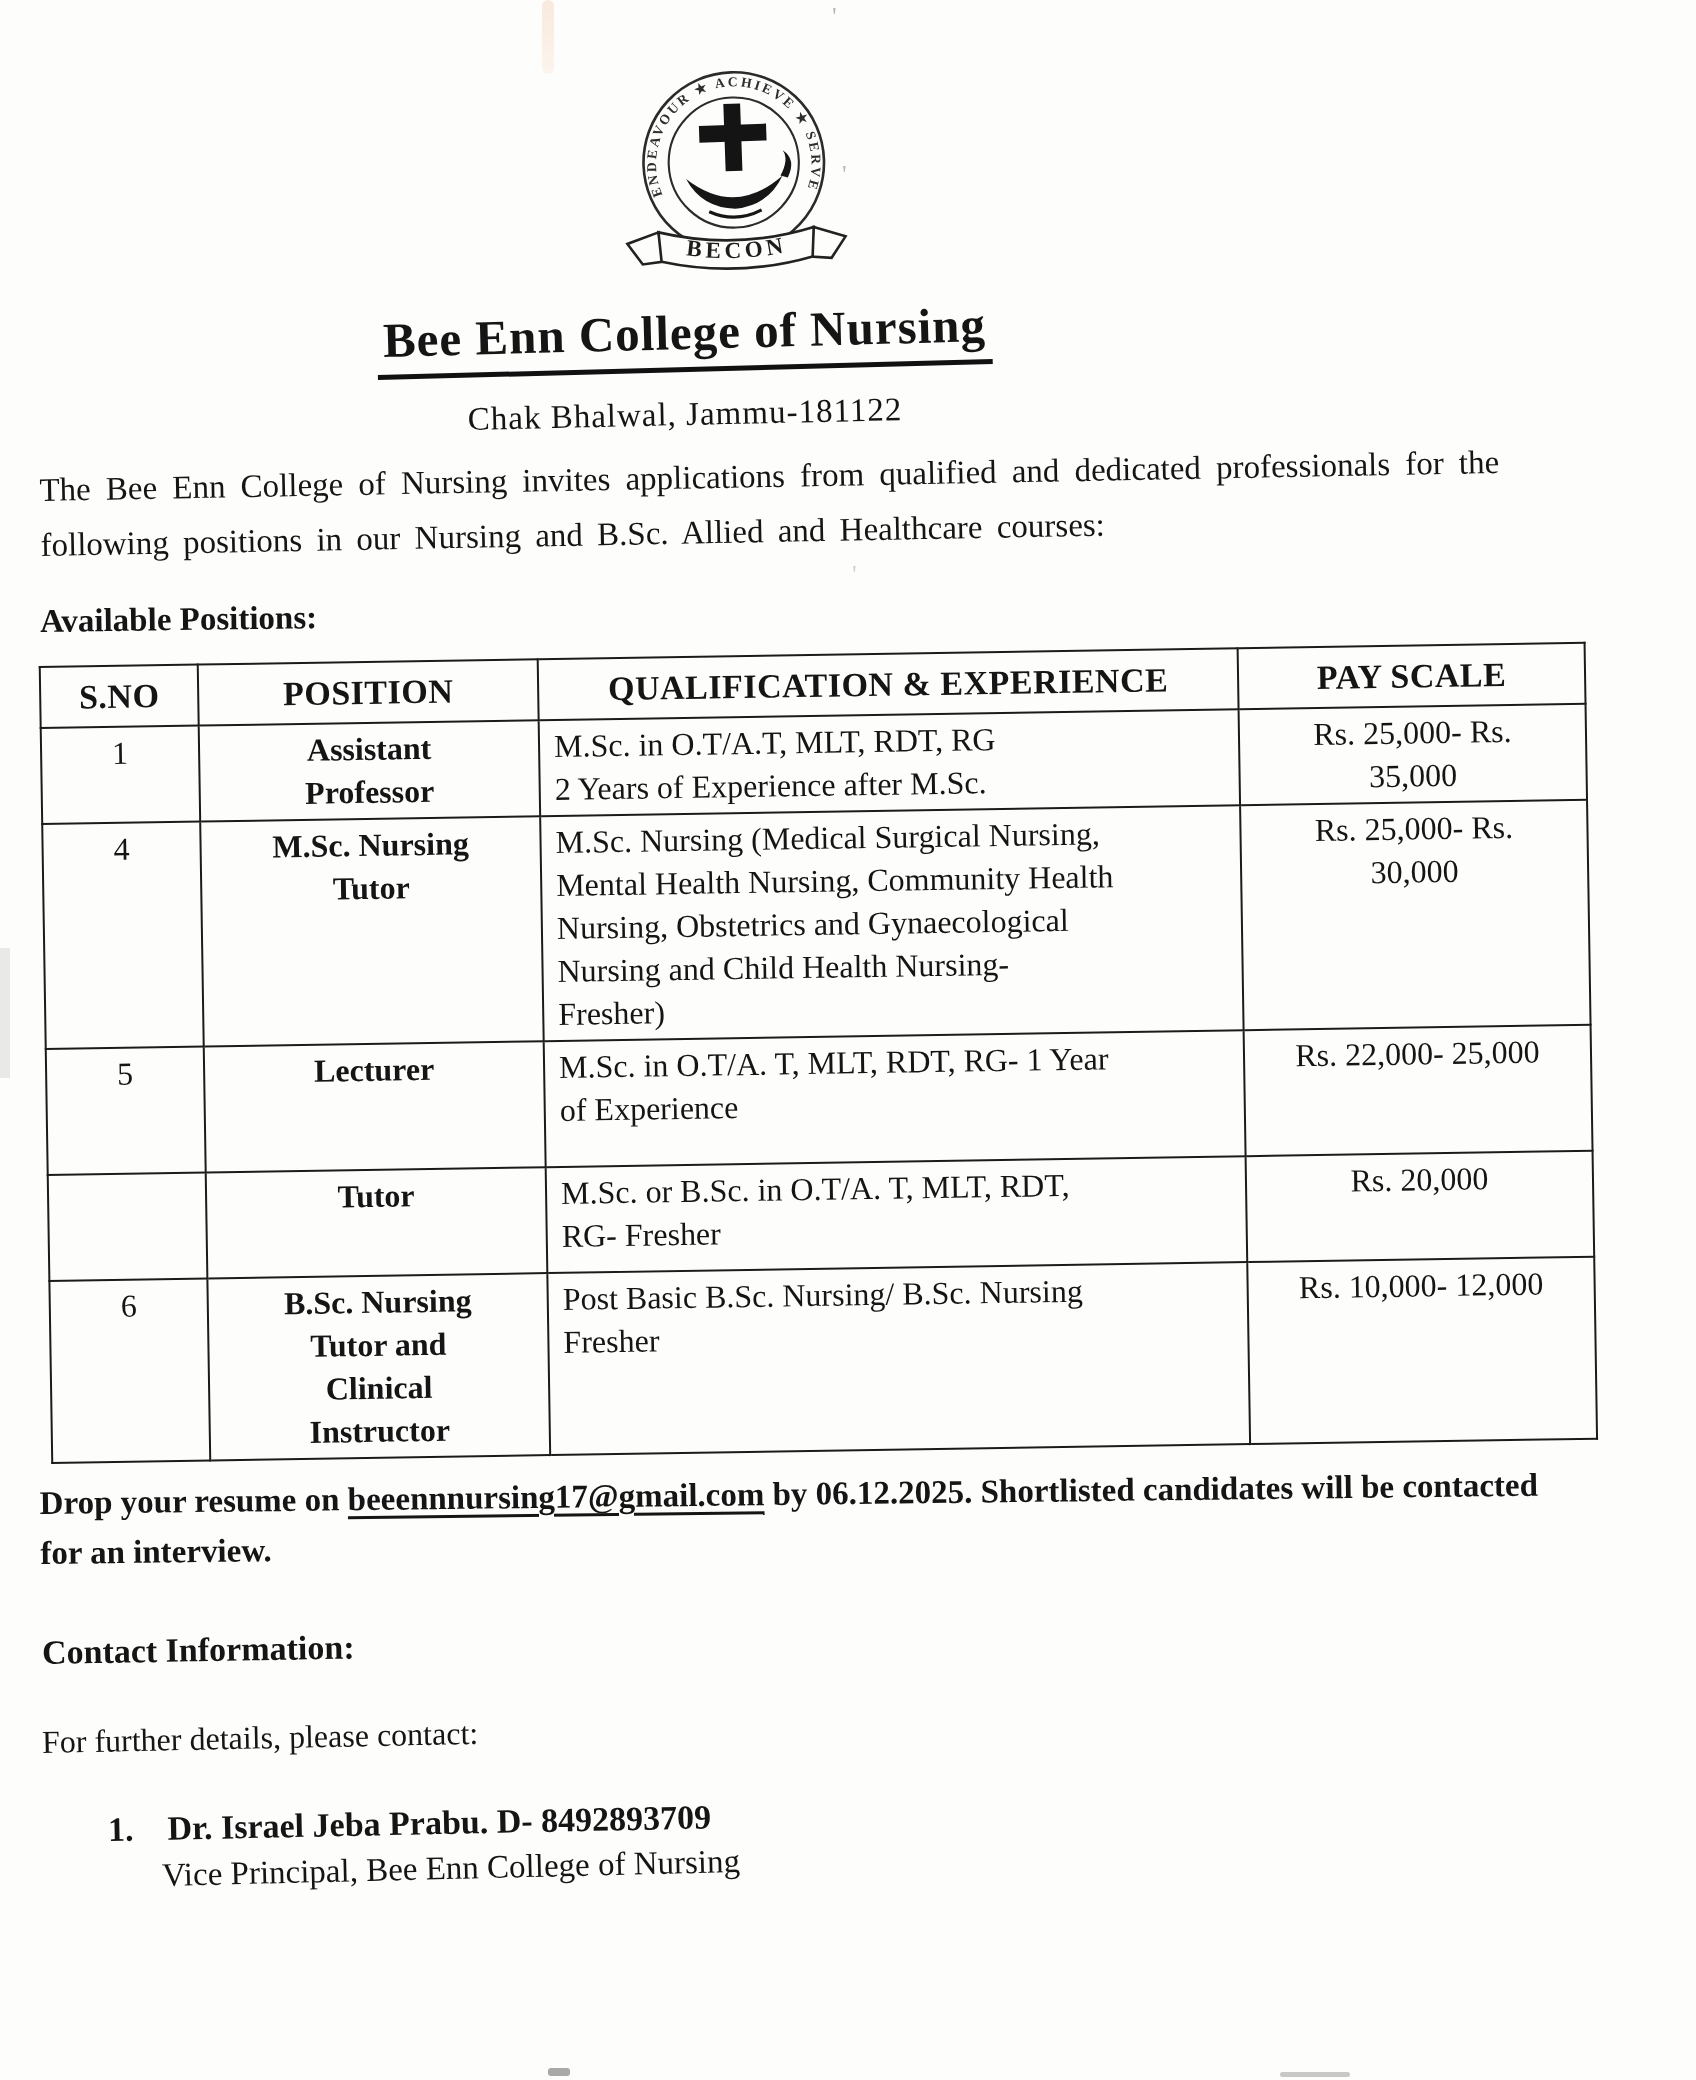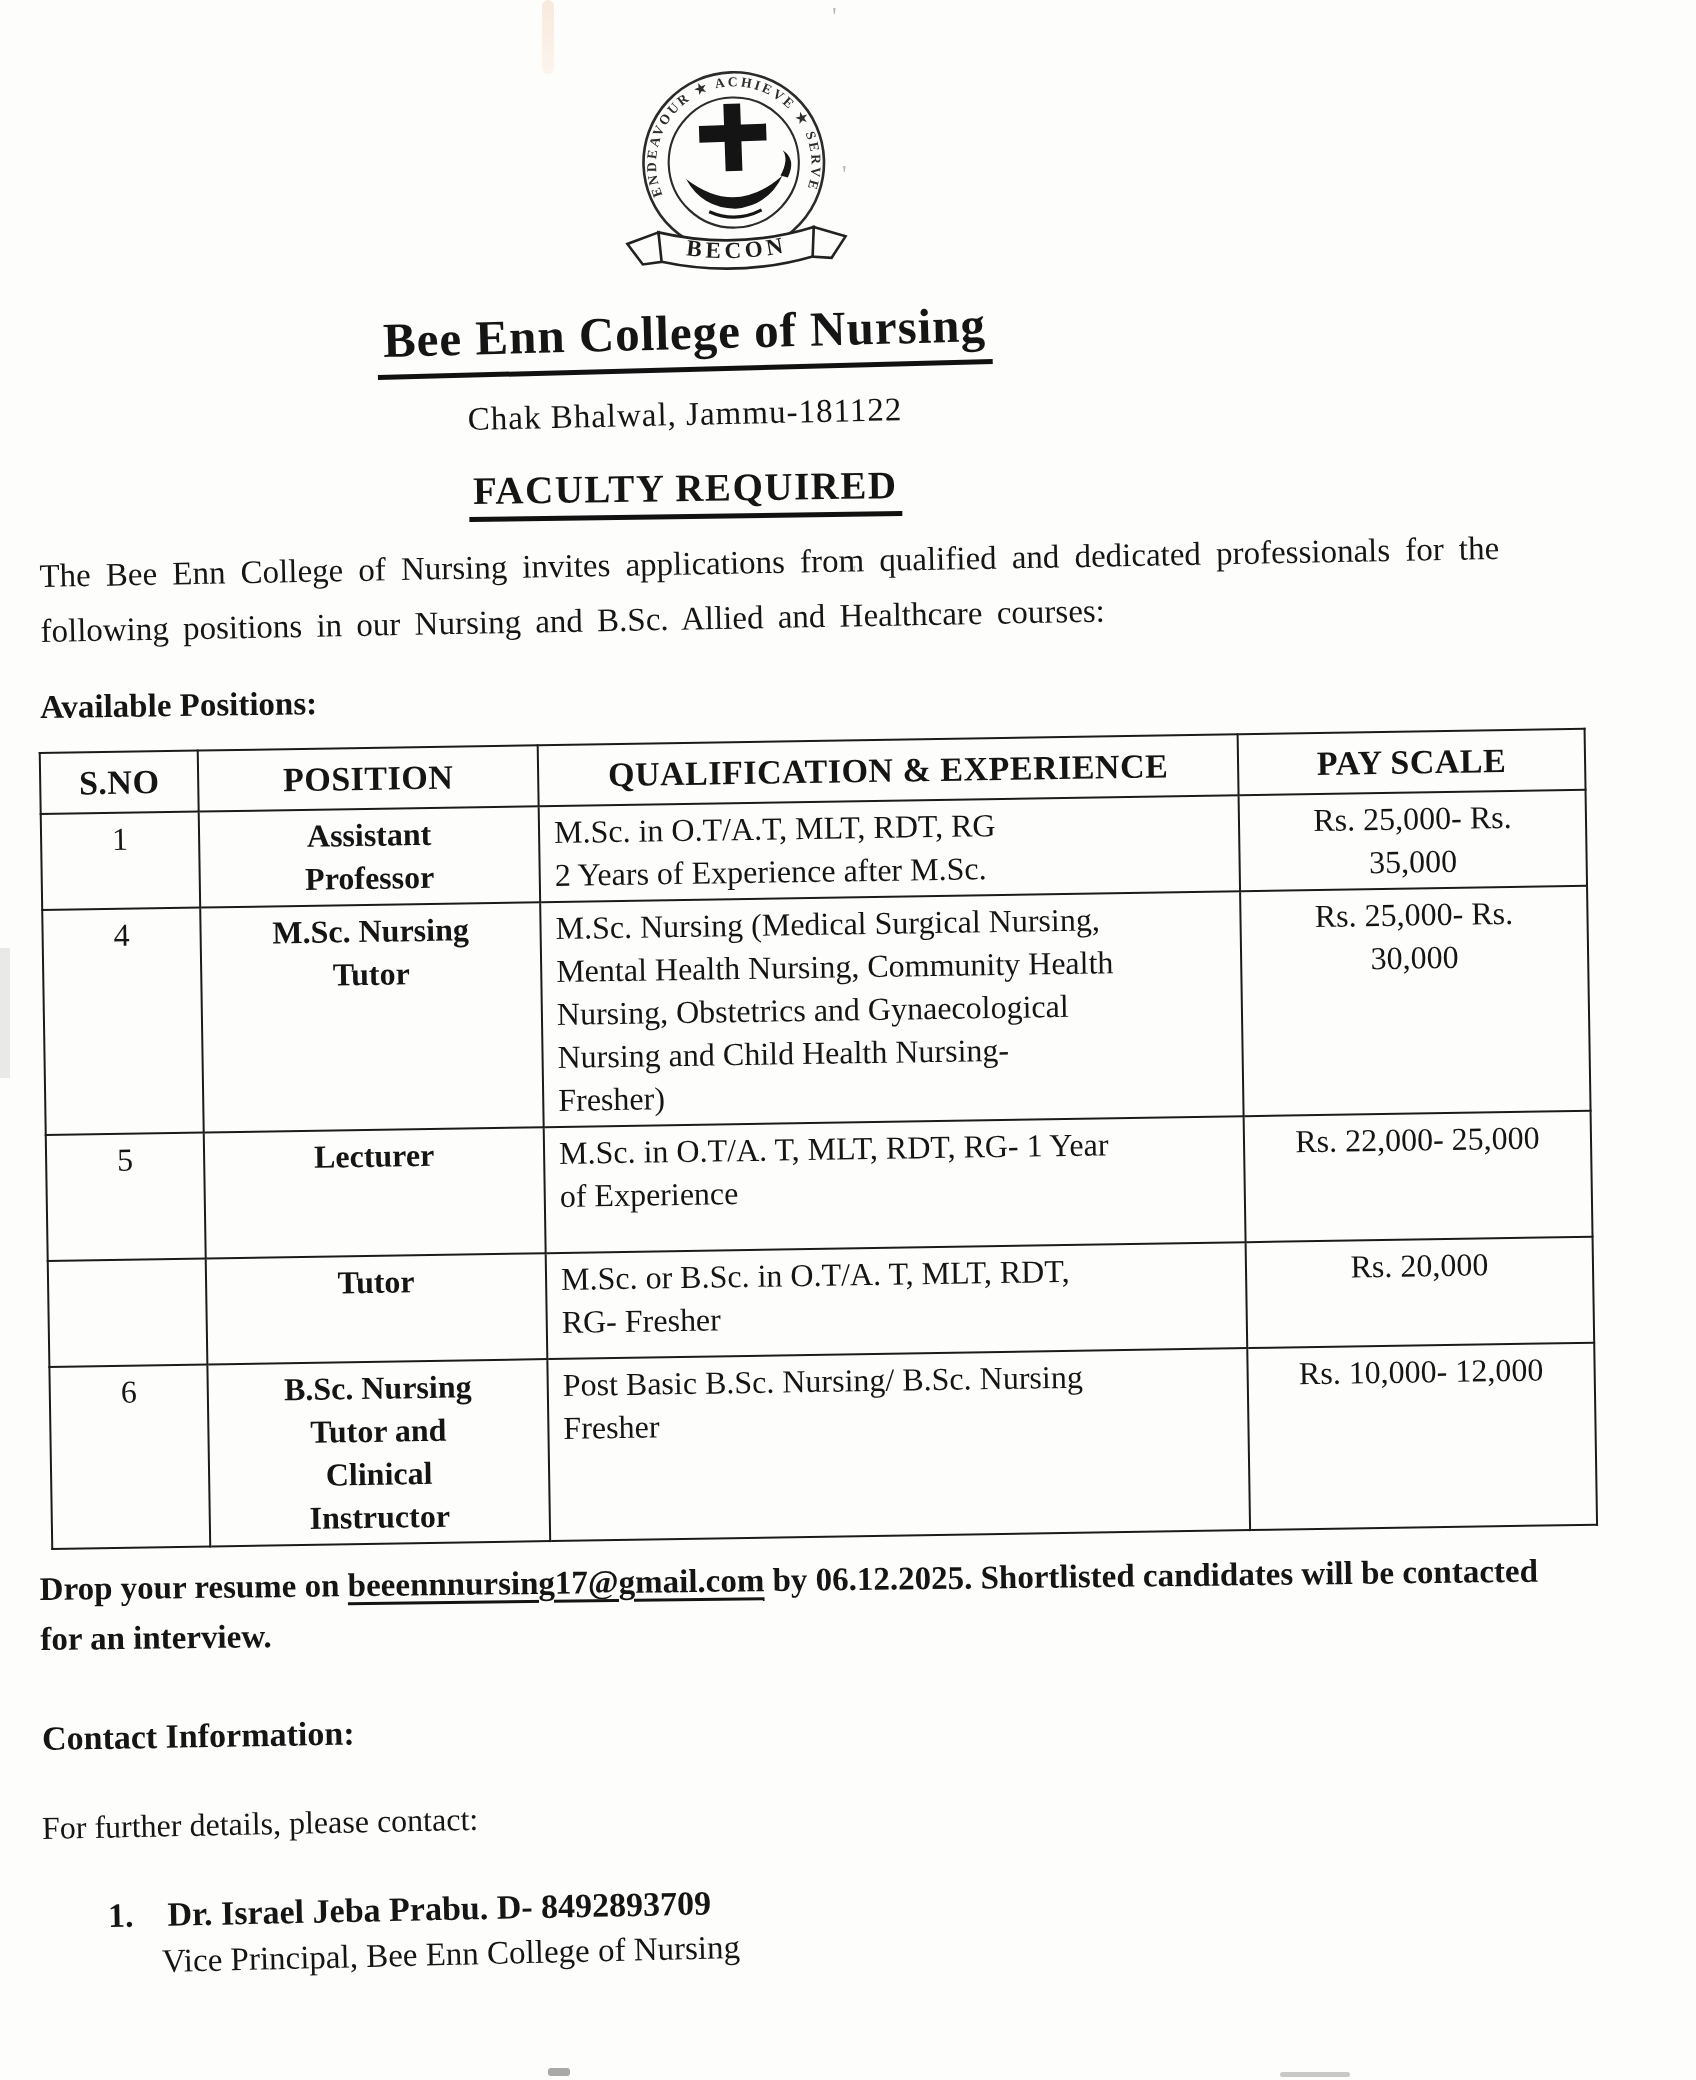--- a/index.html
+++ b/index.html
@@ -214,23 +214,20 @@
             <textPath href="#bannerPath" startOffset="50%" text-anchor="middle">BECON</textPath>
           </text>
         </g>
       </svg>
     </div>
 
     <div>
       <span class="doc-title">Bee Enn College of Nursing</span>
     </div>
     <div class="doc-address">Chak Bhalwal, Jammu-181122</div>
-    <div>
-      <span class="doc-heading">FACULTY REQUIRED</span>
-    </div>
   </div>
 
   <p class="intro">The Bee Enn College of Nursing invites applications from qualified and dedicated professionals for the following positions in our Nursing and B.Sc. Allied and Healthcare courses:</p>
 
   <div class="avail-label">Available Positions:</div>
 
   <div class="pos-table-wrap">
     <table class="pos-table">
       <colgroup>
         <col style="width:158px">

